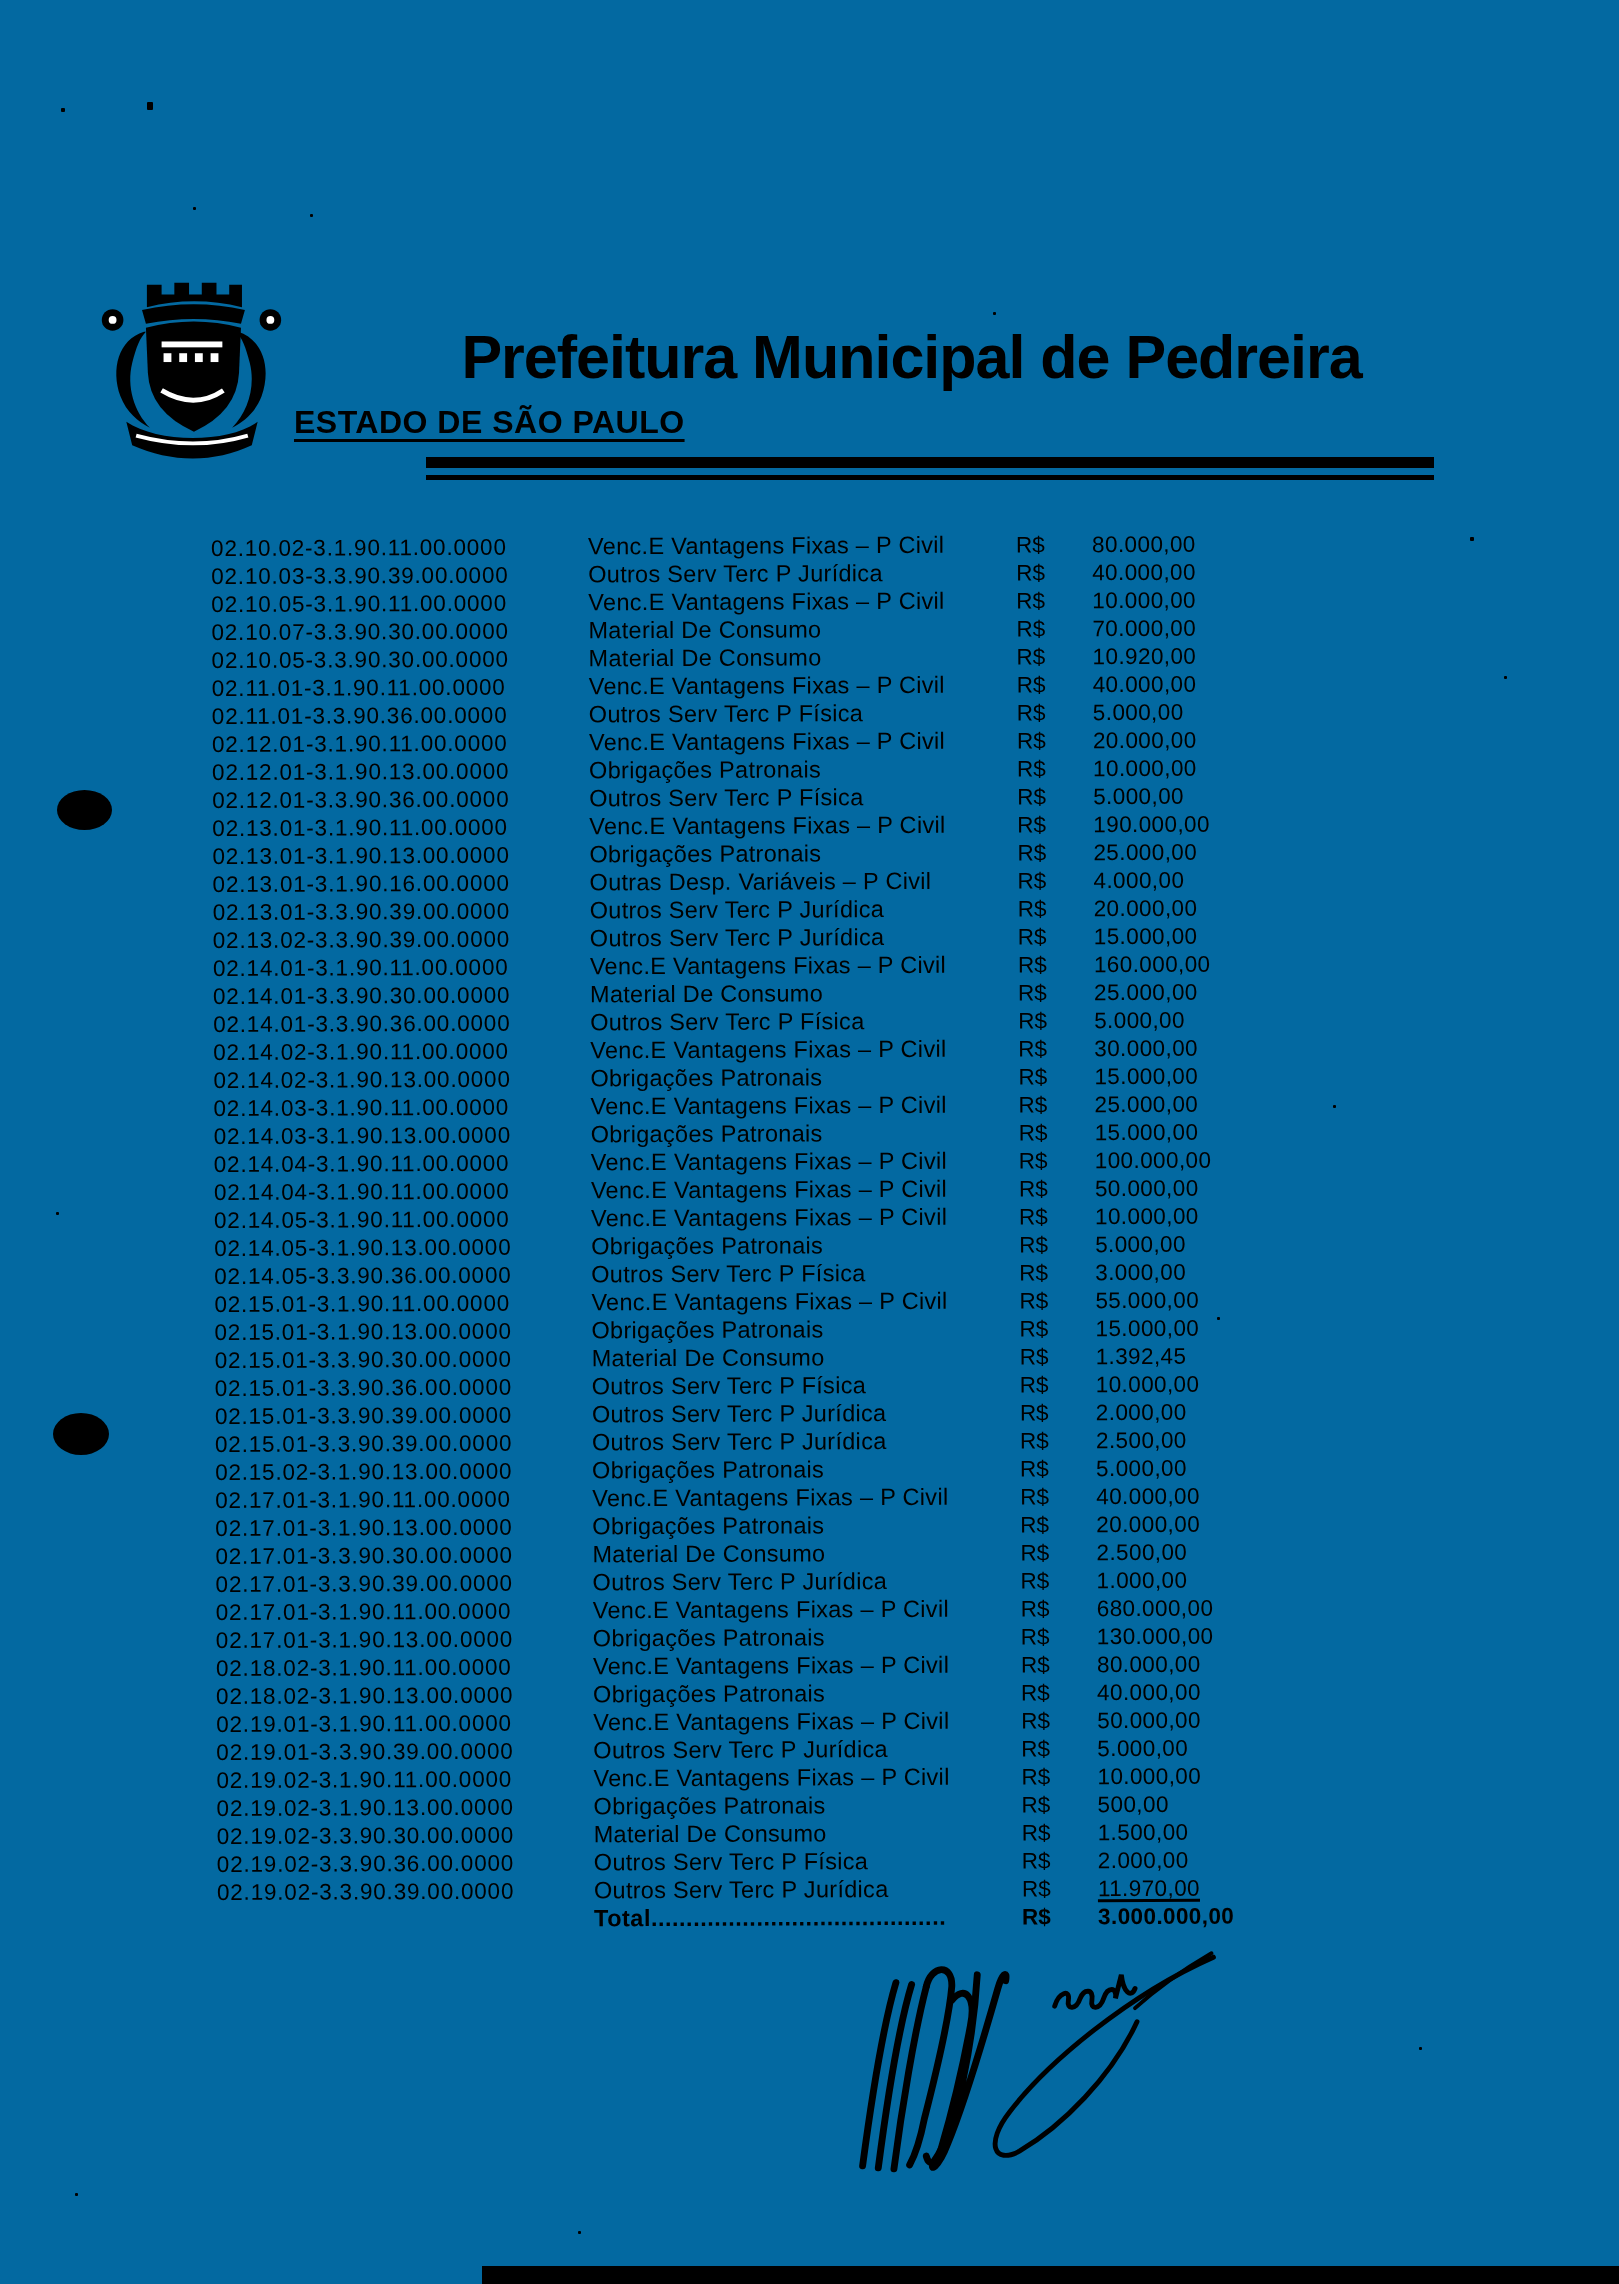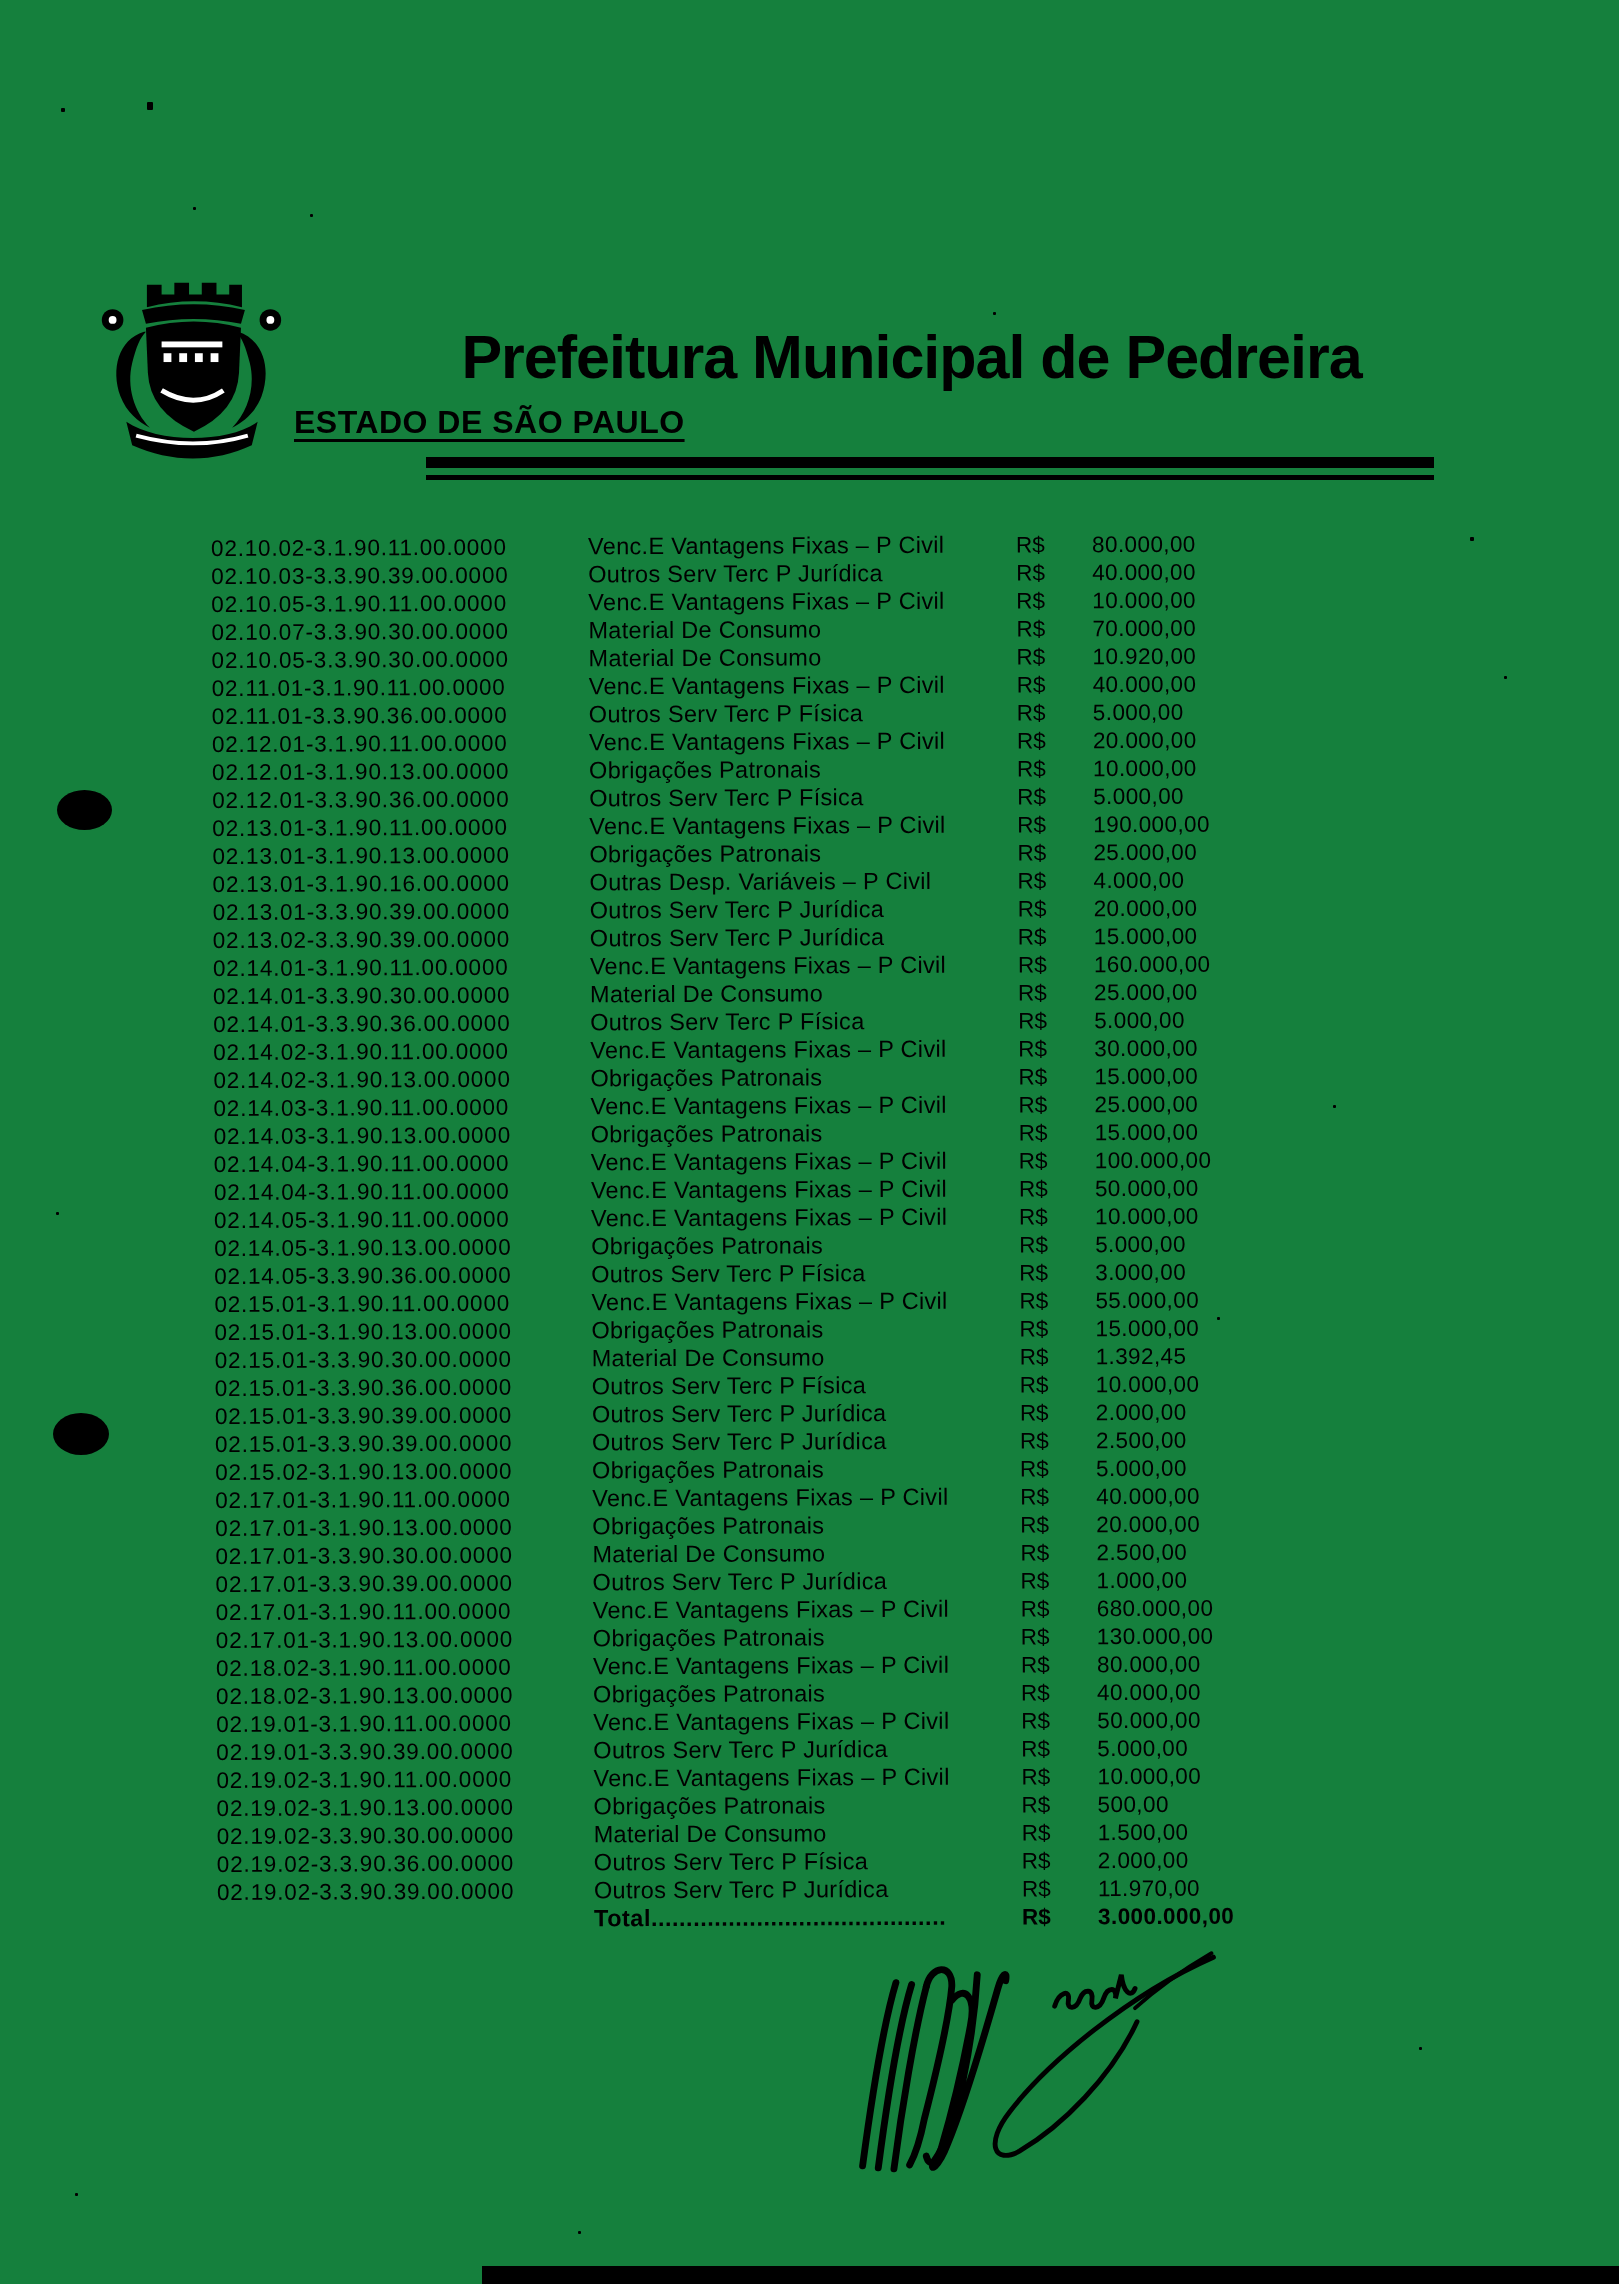--- a/index.html
+++ b/index.html
@@ -1,35 +1,35 @@
 <!DOCTYPE html>
 <html><head>
 <meta charset="utf-8">
 <style>
   html,body{margin:0;padding:0;background:#ffffff;}
-  .page{position:relative;width:1619px;height:2285px;background:#15803d;overflow:hidden;
+  .page{position:relative;width:1619px;height:2285px;background:#0369a1;overflow:hidden;
         font-family:"Liberation Sans",sans-serif;color:#000;}
   
   .title{position:absolute;left:294px;top:327px;width:1235px;text-align:center;
          font-size:61px;font-weight:bold;letter-spacing:-1px;line-height:1;}
   .subtitle{position:absolute;left:294px;top:404px;width:1249px;
             font-size:32px;font-weight:bold;letter-spacing:0.5px;
             text-decoration:underline;text-decoration-thickness:2.9px;text-underline-offset:5.9px;}
   .rule{position:absolute;left:426px;top:457px;width:1008px;height:6.9px;
         border-top:11.8px solid #000;border-bottom:5.9px solid #000;}
   .logo{position:absolute;left:93px;top:263px;width:196px;height:203px;}
   
   .table{position:absolute;left:211px;top:534px;width:1063px;font-size:22.5px;
          transform:rotate(-0.25deg);transform-origin:0 0;}
   .row{display:flex;height:28px;line-height:28px;align-items:baseline;white-space:nowrap;}
   .c-code{width:377px;letter-spacing:0.8px;}
   .c-desc{width:428px;letter-spacing:0.3px;font-size:23.5px;}
   .c-cur{width:76px;}
   .c-val{flex:1;text-align:left;letter-spacing:0.4px;}
-  .u{text-decoration-thickness:2.5px;text-underline-offset:2.9px;}
+  .u{text-decoration:underline;text-decoration-thickness:2.5px;text-underline-offset:2.9px;}
   .total-row{font-weight:bold;}
   .total-row .c-desc{letter-spacing:0.5px;}
   
   .hole{position:absolute;background:#000;border-radius:50%;}
   .hole.h1{left:57px;top:790px;width:55px;height:40px;}
   .hole.h2{left:53px;top:1413px;width:56px;height:42px;}
   .speck{position:absolute;background:#000;border-radius:1px;}
   .bottom-bar{position:absolute;left:482px;top:2266px;width:1137px;height:18.6px;background:#000;}
   .sig{position:absolute;left:833px;top:1916px;width:510px;height:294px;}
 </style>

